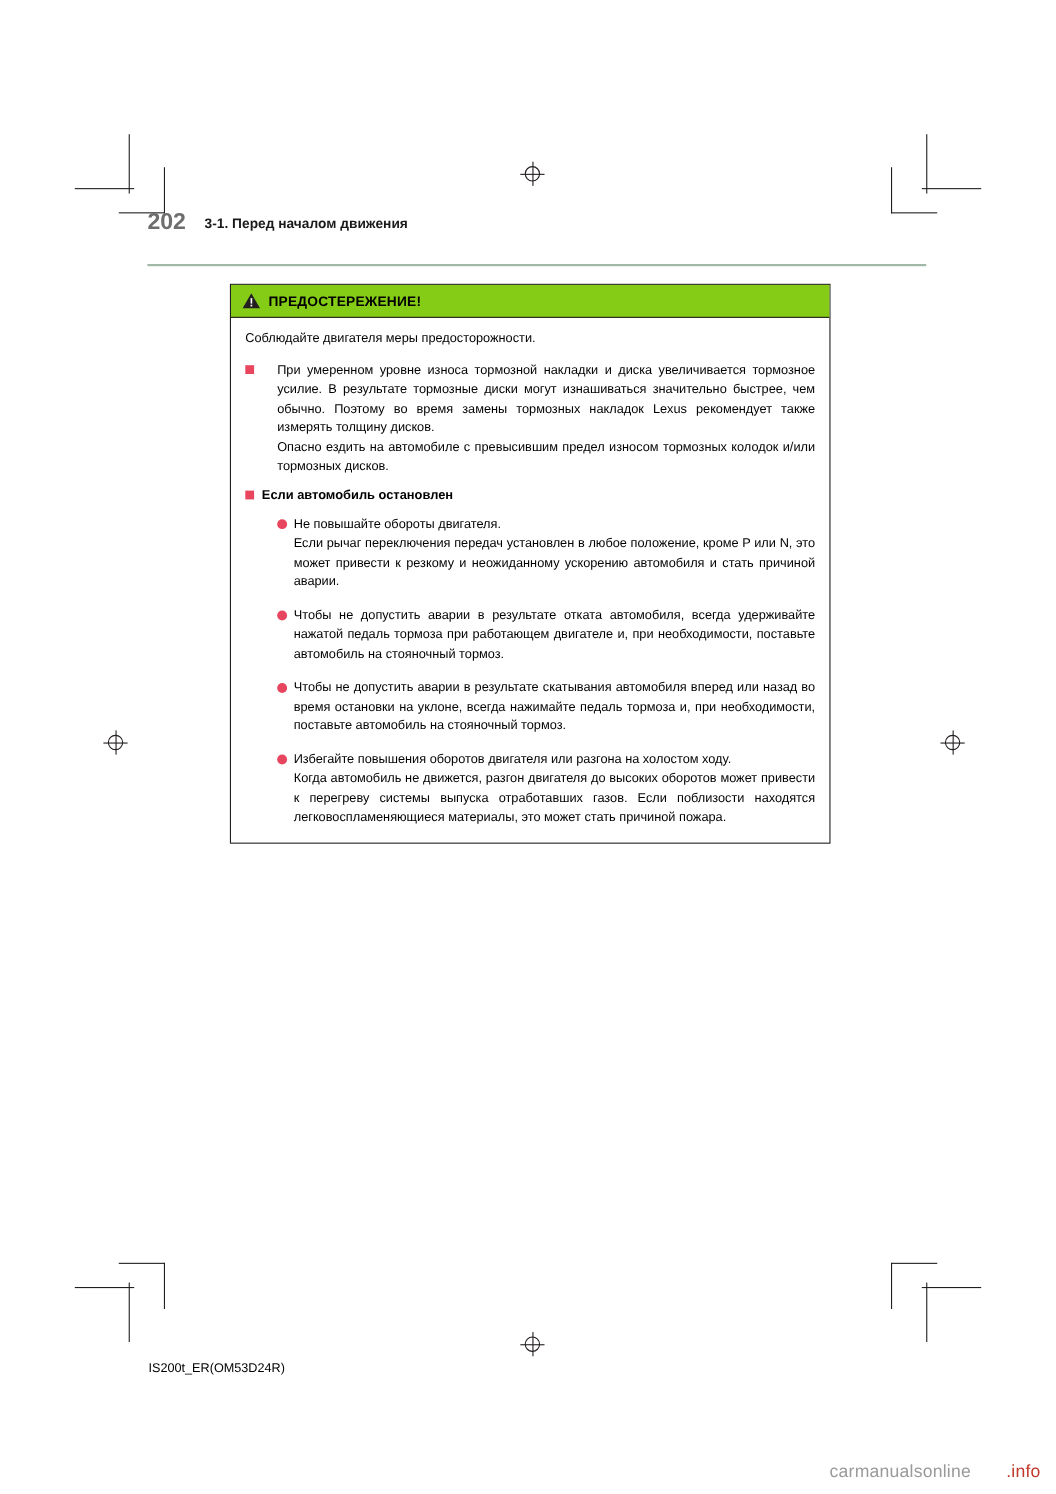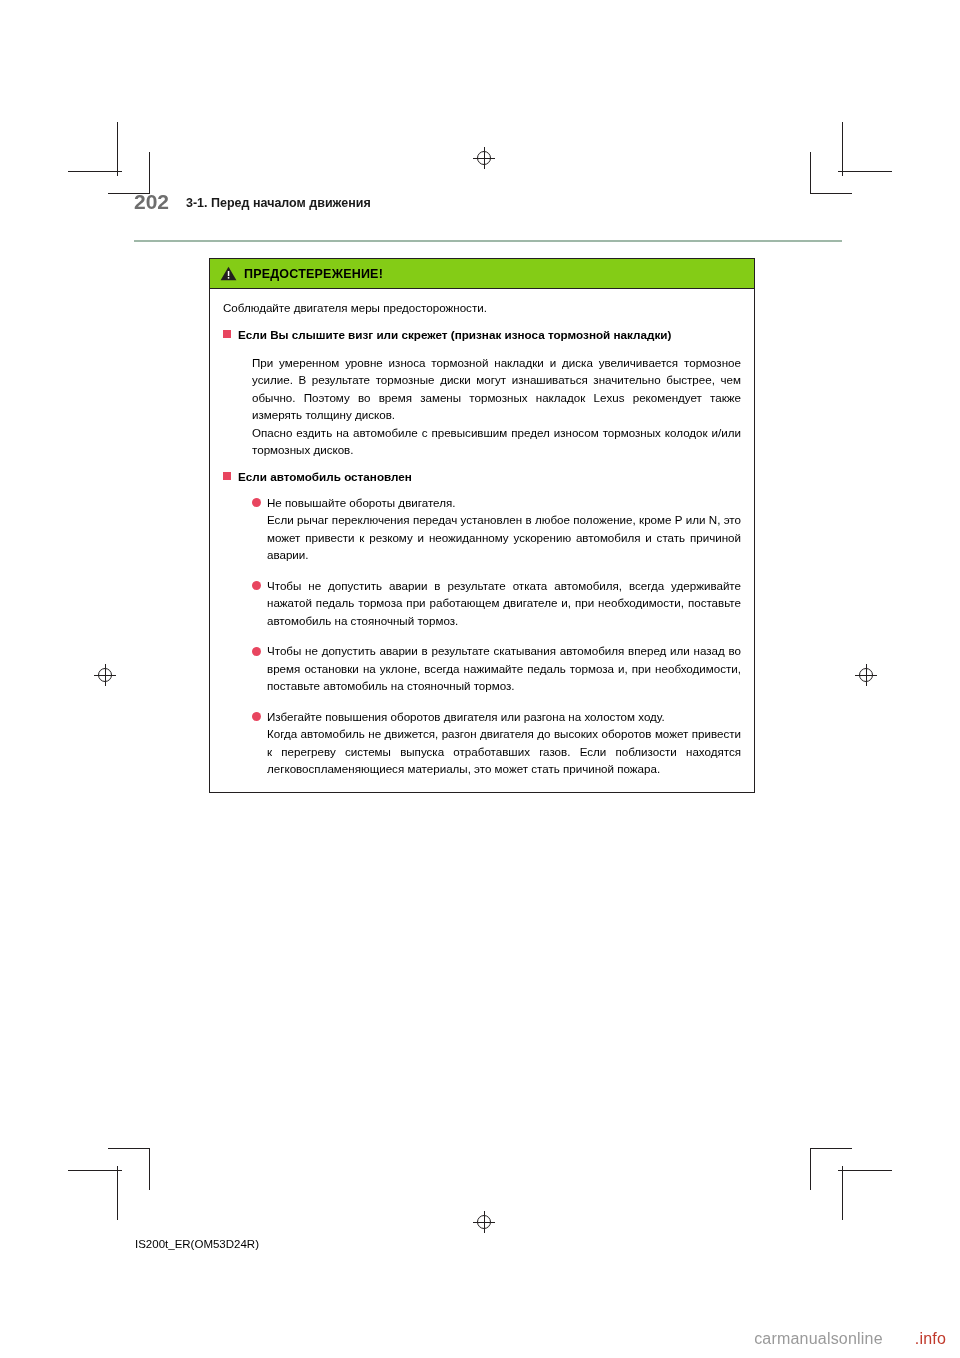--- a/index.html
+++ b/index.html
@@ -252,21 +252,20 @@
     </span>
     <span class="warning-head-text">ПРЕДОСТЕРЕЖЕНИЕ!</span>
   </div>
 
   <div class="warning-body">
 
     <p class="para intro-line">Соблюдайте двигателя меры предосторожности.</p>
 
     <div class="sq-item">
       <span class="sq-marker"></span>
-      <div class="sq-title">Если Вы слышите визг или скрежет (признак износа тормозной накладки)</div>
       <div class="sub-block">
         <p class="para just gap">При умеренном уровне износа тормозной накладки и диска увеличивается тормозное усилие. В результате тормозные диски могут изнашиваться значительно быстрее, чем обычно. Поэтому во время замены тормозных накладок Lexus рекомендует также измерять толщину дисков.</p>
         <p class="para just">Опасно ездить на автомобиле с превысившим предел износом тормозных колодок и/или тормозных дисков.</p>
       </div>
     </div>
 
     <div class="sq-item">
       <span class="sq-marker"></span>
       <div class="sq-title">Если автомобиль остановлен</div>
 

